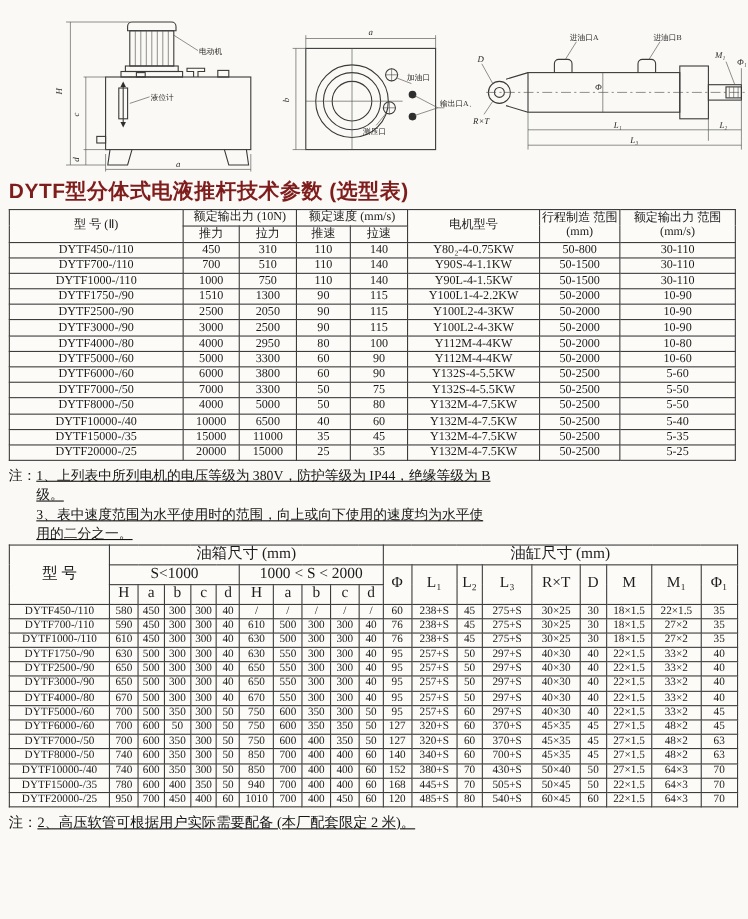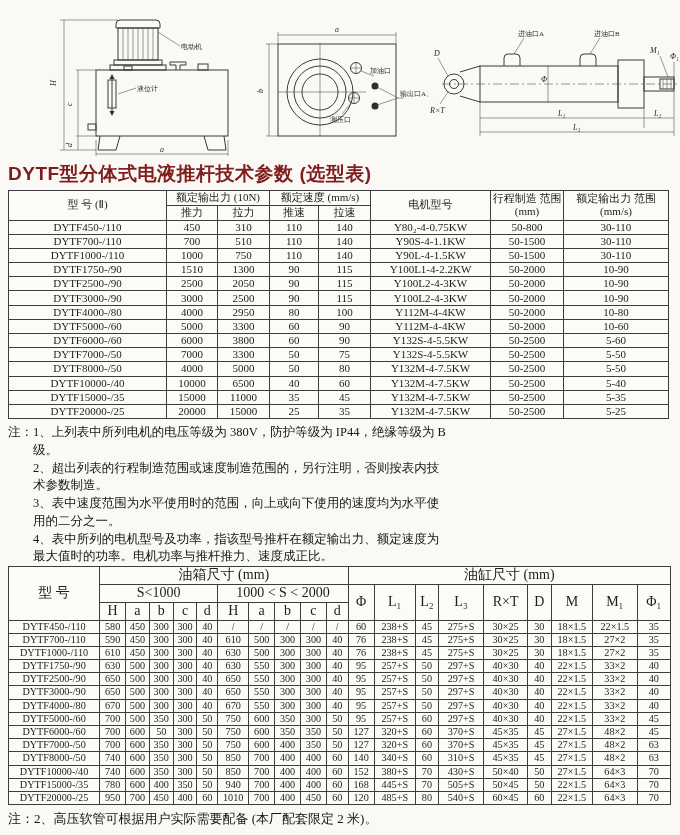--- a/index.html
+++ b/index.html
@@ -44,21 +44,21 @@
   .t2{width:663px;font-size:10.5px;}
   .t2 th{font-size:14px;line-height:1.2;}
   .t2 td{height:12.2px;line-height:1;font-size:10.2px;}
 
   
   .notes{display:flex;font-size:12.5px;line-height:1.42;margin-top:5px;color:#151515;}
   .notes .tag{flex:0 0 auto;}
   .notes .items{flex:1;}
   .notes1 .items{max-width:418px;}
   .notes2{font-size:13px;line-height:1.5;margin-top:4px;}
-  .notes .item{margin:0;}
+  .notes .item{margin:0;text-decoration:underline;}
 </style>
 </head>
 <body>
 
 <div class="page">
 
   <div class="diagrams">
 
     <svg style="left:30px" width="205" height="152" viewBox="0 0 205 152">
 
@@ -412,23 +412,21 @@
           <td>50-2500</td>
           <td>5-25</td>
         </tr>
       </tbody>
   </table>
 
   <div class="notes notes1">
     <span class="tag">注：</span>
     <div class="items">
         <div class="item">1、上列表中所列电机的电压等级为 380V，防护等级为 IP44，绝缘等级为 B 级。</div>
-        <div class="item">2、超出列表的行程制造范围或速度制造范围的，另行注明，否则按表内技术参数制造。</div>
         <div class="item">3、表中速度范围为水平使用时的范围，向上或向下使用的速度均为水平使用的二分之一。</div>
-        <div class="item">4、表中所列的电机型号及功率，指该型号推杆在额定输出力、额定速度为最大值时的功率。电机功率与推杆推力、速度成正比。</div>
       </div>
   </div>
 
 
   <table class="t2">
     <colgroup>
       <col style="width:88px">
       <col style="width:25px">
         <col style="width:23px">
         <col style="width:23px">
@@ -710,21 +708,21 @@
           <td>300</td>
           <td>50</td>
           <td>850</td>
           <td>700</td>
           <td>400</td>
           <td>400</td>
           <td>60</td>
           <td>140</td>
           <td>340+S</td>
           <td>60</td>
-          <td>310+S</td>
+          <td>700+S</td>
           <td>45×35</td>
           <td>45</td>
           <td>27×1.5</td>
           <td>48×2</td>
           <td>63</td>
         </tr>
         <tr>
           <td>DYTF10000-/40</td>
           <td>740</td>
           <td>600</td>

